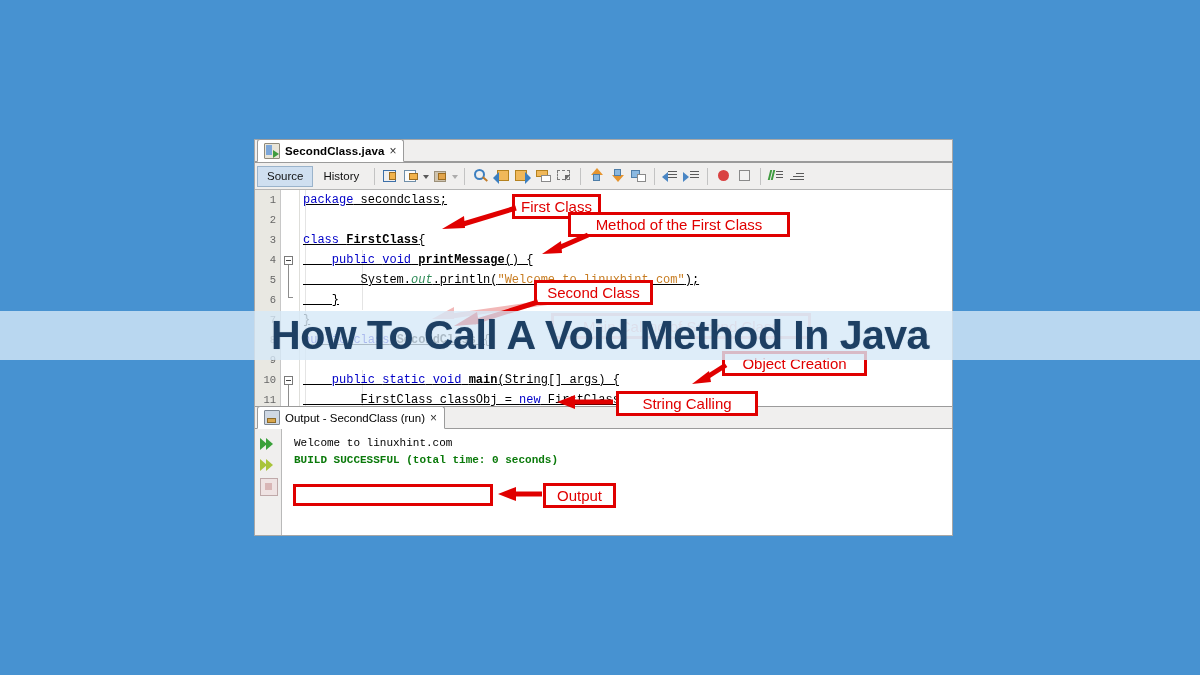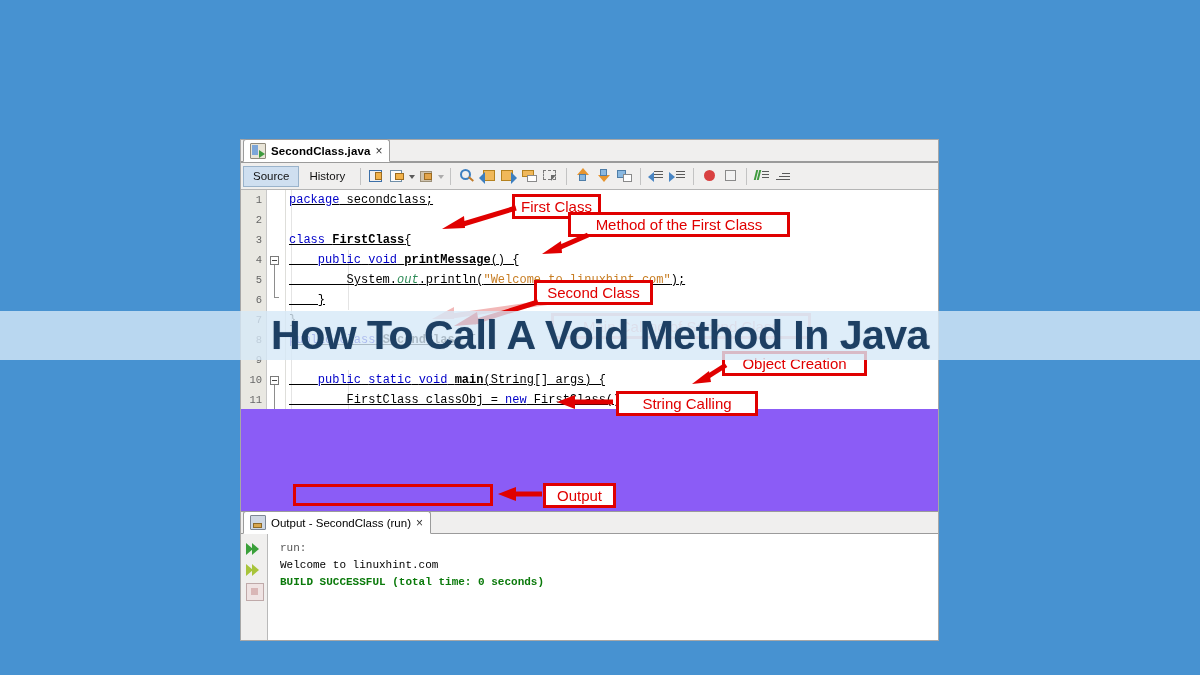--- a/index.html
+++ b/index.html
@@ -5,21 +5,21 @@
   html,body{margin:0;padding:0;}
   body{
     width:1200px;height:675px;overflow:hidden;
     background:#4792d1;
     font-family:"Liberation Sans", sans-serif;
     position:relative;
   }
 
   
   #ide{
-    position:absolute;left:240px;top:139px;width:699px;height:502px;
+    position:absolute;left:254px;top:139px;width:699px;height:397px;
     background:#8b5cf6;
     border:1px solid #a7a7a7;
     box-sizing:border-box;
   }
 
   
   .tabstrip{
     height:22px;background:#f0efee;border-bottom:1px solid #9b9b9b;
     display:flex;align-items:flex-end;position:relative;
   }
@@ -326,21 +326,20 @@
           <i class="chev" style="left:2px"></i>
             <i class="chev" style="left:8px"></i>
         </div>
         <div class="railbtn">
           <i class="chev chev2" style="left:2px"></i>
             <i class="chev chev2" style="left:8px"></i>
         </div>
         <div class="stopbtn"></div>
       </div>
       <div class="outtext">
-        <div class="run">run:</div>
         <div class="welcome">Welcome to linuxhint.com</div>
         <div class="build">BUILD SUCCESSFUL (total time: 0 seconds)</div>
       </div>
     </div>
   </div>
 </div>
 
 <div class="ann ghost" style="left:551px;top:313px;width:260px;height:26px;font-size:15px;">Main Calling of Second Class</div>
 <div class="arrow" style="left:430px;top:298px;">
   <svg width="130" height="22">

